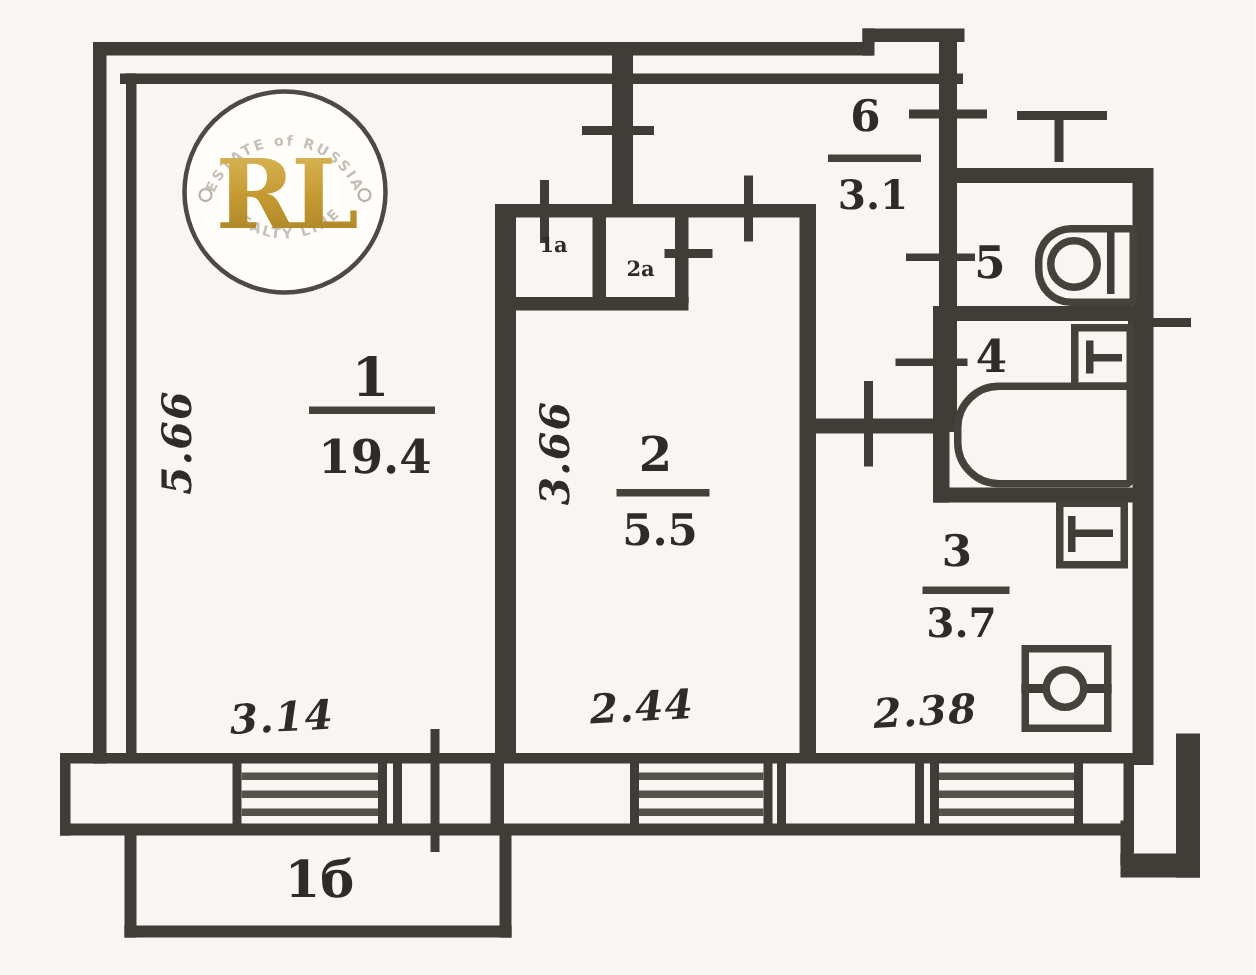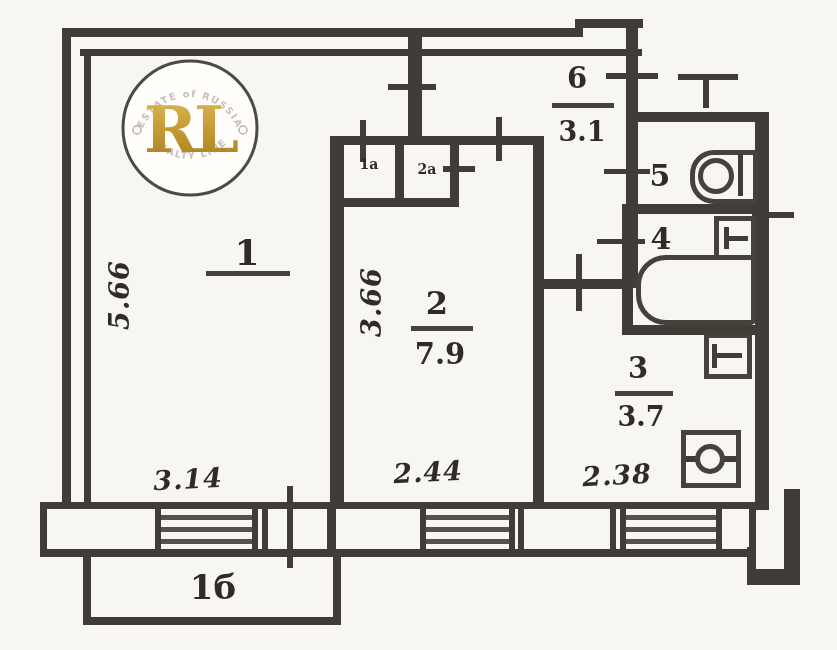--- a/index.html
+++ b/index.html
@@ -117,38 +117,39 @@
   <div class="fx" style="left:704px;top:333px;width:38px;height:36px"></div>
   <div class="w" style="left:712px;top:344px;width:5px;height:24px"></div>
   <div class="w" style="left:716px;top:353px;width:26px;height:5px"></div>
 
   <div class="w" style="left:681px;top:456px;width:60px;height:6px"></div>
   <div class="fx" style="left:681px;top:430px;width:50px;height:48px"></div>
   <div class="fx circle" style="left:695px;top:444px;width:20px;height:20px"></div>
 
   <div class="lbl" style="left:247px;top:252px;font-size:36px">1</div>
   <div class="frac" style="left:206px;top:271px;width:84px;height:5px"></div>
+  <div class="lbl" style="left:250px;top:306px;font-size:31px">19.4</div>
 
   <div class="lbl" style="left:437px;top:303px;font-size:32px">2</div>
   <div class="frac" style="left:411px;top:326px;width:62px;height:5px"></div>
-  <div class="lbl" style="left:440px;top:354px;font-size:29px">7.9</div>
+  <div class="lbl" style="left:440px;top:354px;font-size:29px">5.5</div>
 
   <div class="lbl" style="left:577px;top:78px;font-size:29px">6</div>
   <div class="frac" style="left:552px;top:103px;width:62px;height:5px"></div>
   <div class="lbl" style="left:582px;top:131px;font-size:27px">3.1</div>
 
   <div class="lbl" style="left:638px;top:368px;font-size:29px">3</div>
   <div class="frac" style="left:615px;top:391px;width:58px;height:5px"></div>
   <div class="lbl" style="left:641px;top:416px;font-size:27px">3.7</div>
 
   <div class="lbl" style="left:660px;top:176px;font-size:30px">5</div>
   <div class="lbl" style="left:661px;top:239px;font-size:30px">4</div>
 
   <div class="lbl" style="left:369px;top:164px;font-size:14px">1а</div>
-  <div class="lbl" style="left:427px;top:169px;font-size:14px">2а</div>
+  <div class="lbl" style="left:427px;top:180px;font-size:14px">2а</div>
 
   <div class="lbl" style="left:213px;top:587px;font-size:34px">1б</div>
 
   <div class="lbl dim vdim" style="left:119px;top:295px">5.66</div>
   <div class="lbl dim vdim" style="left:371px;top:302px">3.66</div>
   <div class="lbl dim" style="left:188px;top:479px">3.14</div>
   <div class="lbl dim" style="left:428px;top:472px">2.44</div>
   <div class="lbl dim" style="left:617px;top:475px">2.38</div>
 
   <svg class="logo" viewBox="-72 -72 144 144">

